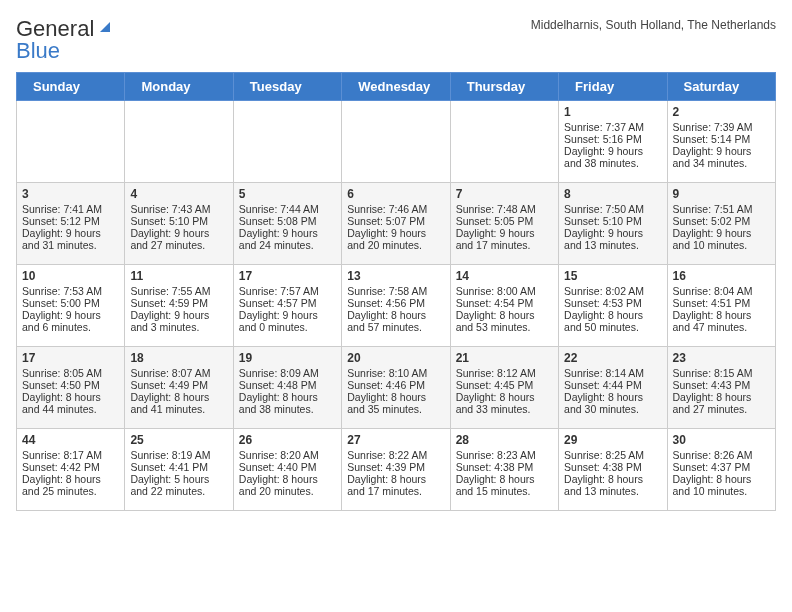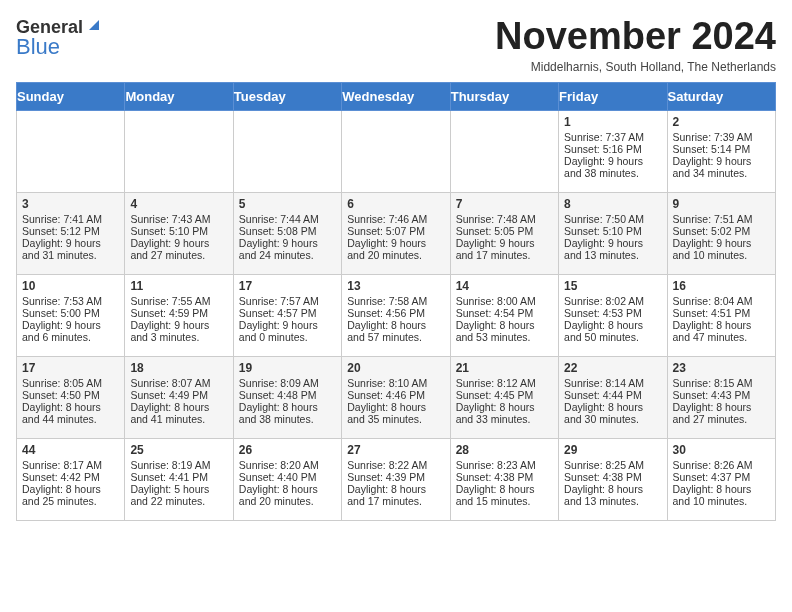--- a/index.html
+++ b/index.html
@@ -40,21 +40,21 @@
     .calendar {
       width: 100%;
       border-collapse: collapse;
       margin-top: 8px;
     }
     .calendar th {
       background: #3a7ac8;
       color: #fff;
       font-size: 13px;
       font-weight: bold;
-      padding: 6px 0;
+      padding: 6px 16px;
       text-align: left;
       border: 1px solid #5b8fd4;
     }
     .calendar td {
       width: 107px;
       vertical-align: top;
       padding: 4px 5px;
       border: 1px solid #ccc;
       font-size: 10.5px;
       color: #333;
@@ -76,31 +76,30 @@
     .calendar tr:nth-child(even) .empty-cell {
       background: #f5f5f5 !important;
     }
   </style>
 </head>
 <body>
 
 <div class="header">
   <div class="logo">
     <div style="display:flex;align-items:center;">
-      <span class="logo-general" style="font-size:18px;font-weight:bold;color:#333;">General</span>
+      <span class="logo-general" style="font-size:22px;font-weight:normal;color:#333;">General</span>
       <span style="display:inline-block;margin-left:2px;vertical-align:middle;">
         <svg width="18" height="18" viewBox="0 0 18 18">
           <polygon points="4,14 14,14 14,4" fill="#3a7ac8"></polygon>
         </svg>
       </span>
     </div>
     <span class="logo-blue" style="font-size:22px;font-weight:normal;color:#3a7ac8;margin-top:-4px;">Blue</span>
   </div>
   <div class="title-section">
-    <div class="month-title">November 2024</div>
     <div class="location-title">Middelharnis, South Holland, The Netherlands</div>
   </div>
 </div>
 
 <table class="calendar">
   <thead>
     <tr>
     <th>Sunday</th>
         <th>Monday</th>
         <th>Tuesday</th>

